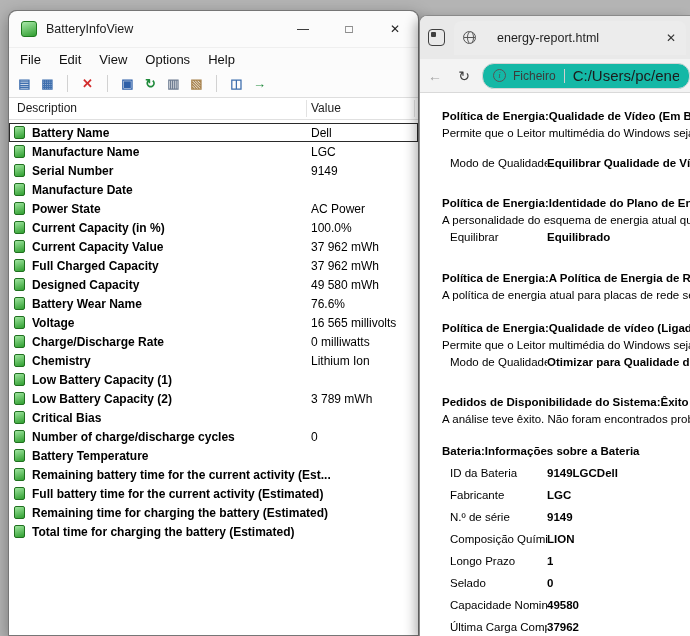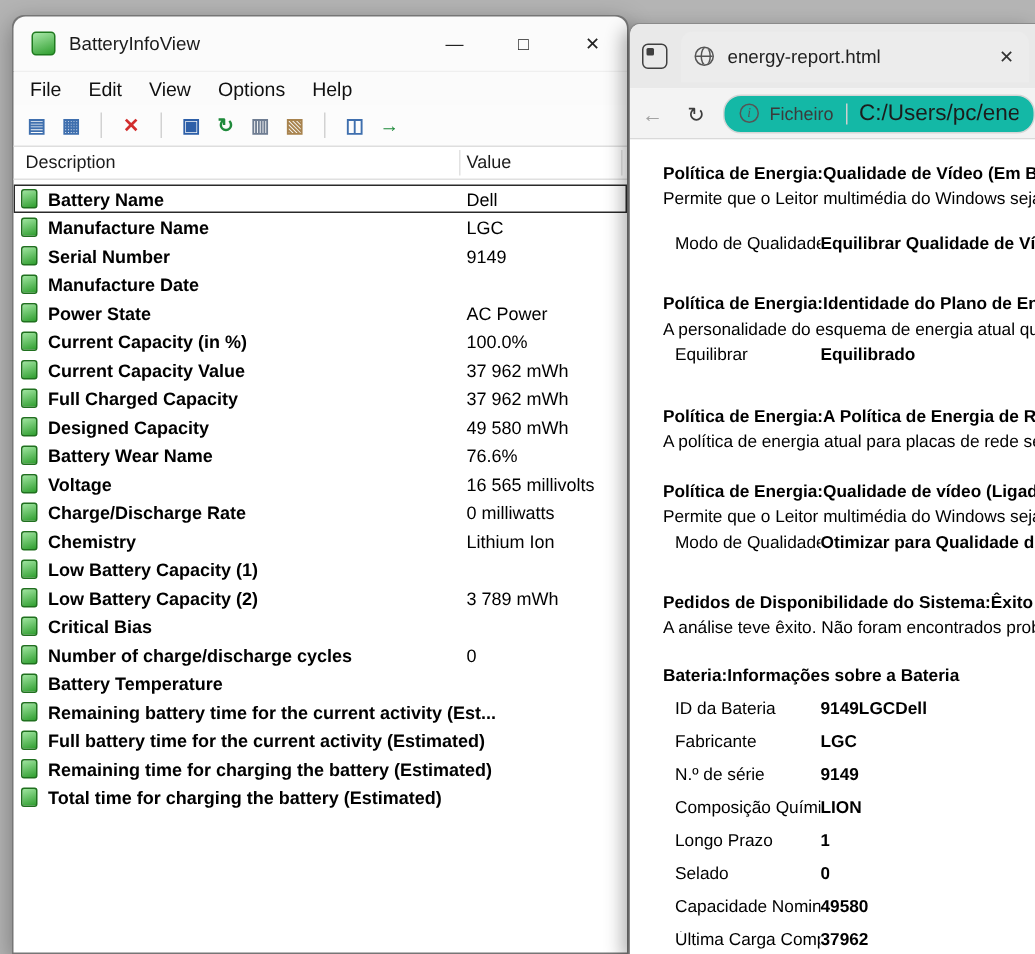--- a/index.html
+++ b/index.html
@@ -45,21 +45,21 @@
   .browser{position:absolute;left:419px;top:15px;width:271px;height:621px;background:#fff;
            border-left:1px solid #8a8a8a;border-top:1px solid #8a8a8a;border-radius:8px 0 0 0;
            box-shadow:-4px 4px 12px rgba(0,0,0,.3);display:flex;flex-direction:column;
            box-sizing:border-box;overflow:hidden;}
   .tabbar{height:43px;flex:none;background:#e9e9e9;display:flex;align-items:center;padding:0 4px 0 6px;}
   .tab-actions{width:15px;height:15px;flex:none;border:1.5px solid #3f3f3f;border-radius:4px;
                position:relative;margin:0 9px 0 2px;}
   .tab-actions::after{content:"";position:absolute;left:2px;top:2px;width:5px;height:5px;
                background:#3f3f3f;border-radius:1px;}
   .tab{display:flex;align-items:center;height:34px;flex:1;min-width:0;background:#ececec;
-       border-radius:8px 8px 0 0;padding:0 6px 0 9px;}
+       border-radius:8px 8px 0 0;padding:0 6px 0 9px;gap:12px;}
   .globe{width:13px;height:13px;flex:none;border:1.4px solid #555;border-radius:50%;
          position:relative;margin-right:9px;box-sizing:border-box;overflow:hidden;}
   .globe::before{content:"";position:absolute;left:50%;top:-1px;bottom:-1px;width:5px;margin-left:-2.5px;
          border:1px solid #555;border-radius:50%;}
   .globe::after{content:"";position:absolute;left:-1px;right:-1px;top:50%;height:1px;margin-top:-.5px;background:#555;}
   .tab-title{flex:1;min-width:0;font-size:12.5px;color:#1f1f1f;white-space:nowrap;overflow:hidden;}
   .tab-close{flex:none;width:18px;text-align:center;font-size:12px;color:#333;margin-left:4px;}
 
   .addressbar{height:33px;flex:none;background:#f3f3f3;display:flex;align-items:center;
               padding:0 0 0 6px;border-bottom:1px solid #d9d9d9;}

